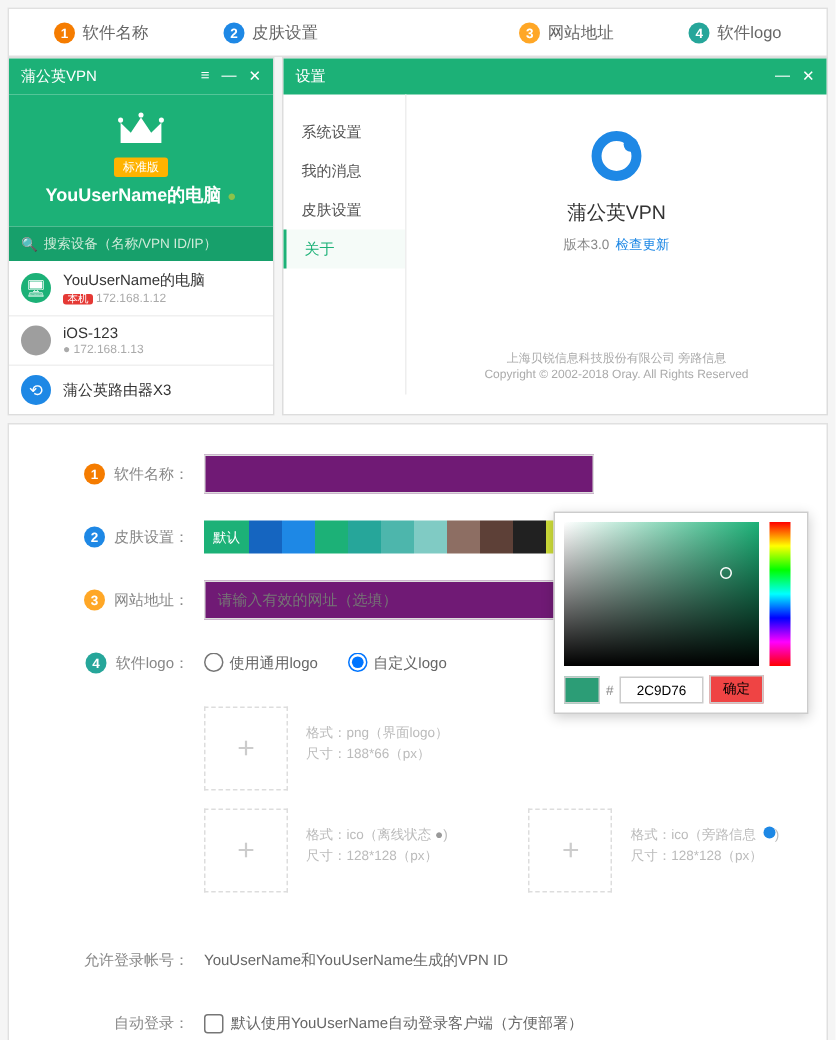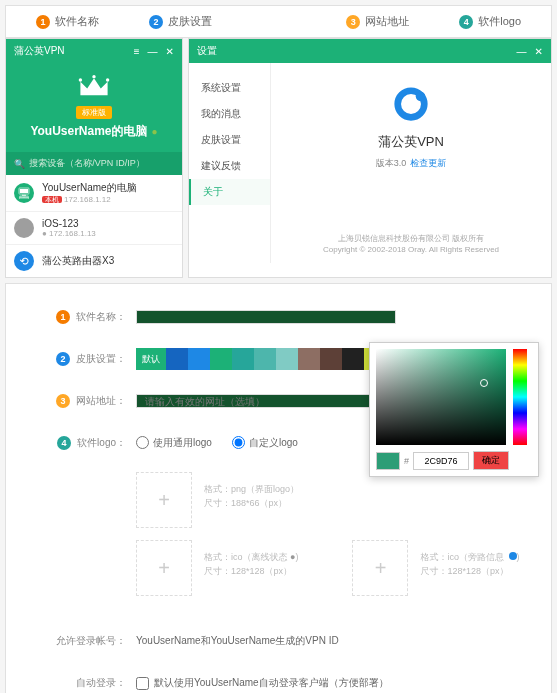--- a/index.html
+++ b/index.html
@@ -44,21 +44,21 @@
 .app-name{font-size:13px;color:#333;margin-bottom:6px}
 .version{font-size:9px;color:#888}
 .version a{color:#1e88e5;text-decoration:none;margin-left:4px}
 .copyright{position:absolute;bottom:8px;left:0;right:0;font-size:8px;color:#aaa;line-height:1.4}
 
 
 .form{padding:20px 30px 30px;position:relative}
 .row{display:flex;align-items:center;margin-bottom:16px;min-height:26px}
 .row .lbl{width:100px;text-align:right;padding-right:10px;display:flex;align-items:center;justify-content:flex-end;gap:6px;font-size:10px;color:#888}
 .row .ctrl{flex:1}
-.input{width:260px;height:14px;border:1px solid #ddd;padding:0 8px;font-size:10px;color:#999;background:#14532d}
+.input{width:260px;height:26px;border:1px solid #ddd;padding:0 8px;font-size:10px;color:#999;background:#701a75}
 .swatches{display:flex;height:22px}
 .swatches div{width:22px;height:22px}
 .sw-def{background:#1cb177;color:#fff;font-size:9px;display:flex;align-items:center;justify-content:center;width:30px!important}
 .radio-grp{display:flex;gap:20px;font-size:10px;color:#666}
 .radio-grp label{display:flex;align-items:flex-start;gap:4px}
 .upload-row{display:flex;gap:12px;margin-left:100px;margin-bottom:12px}
 .upload{width:56px;height:56px;border:1px dashed #ddd;display:flex;align-items:center;justify-content:center;color:#ccc;font-size:20px}
 .upload-info{font-size:9px;color:#bbb;line-height:1.6;padding-top:10px}
 .static-txt{font-size:10px;color:#666}
 .chk{display:flex;align-items:center;gap:5px;font-size:10px;color:#666}
@@ -152,34 +152,33 @@
       <div class="ctrls">
         <span>—</span>
         <span>✕</span>
       </div>
     </div>
     <div class="body">
       <div class="menu">
         <div>系统设置</div>
         <div>我的消息</div>
         <div>皮肤设置</div>
-        <div>建议反馈</div>
         <div class="active">关于</div>
       </div>
       <div class="about">
         <div class="logo-o">
           <svg viewBox="0 0 40 40">
               <circle cx="20" cy="20" r="14" fill="none" stroke="#1e88e5" stroke-width="7"></circle>
               <circle cx="30" cy="12" r="5" fill="#1e88e5"></circle>
             </svg>
         </div>
         <div class="app-name">蒲公英VPN</div>
         <div class="version"><span>版本3.0</span><a>检查更新</a></div>
         <div class="copyright">
-          <div>上海贝锐信息科技股份有限公司 版权所有</div>
+          <div>上海贝锐信息科技股份有限公司 旁路信息</div>
           <div>Copyright © 2002-2018 Oray. All Rights Reserved</div>
         </div>
       </div>
     </div>
   </div>
 </div>
 
 <div class="panel form">
 
   <div class="row">

